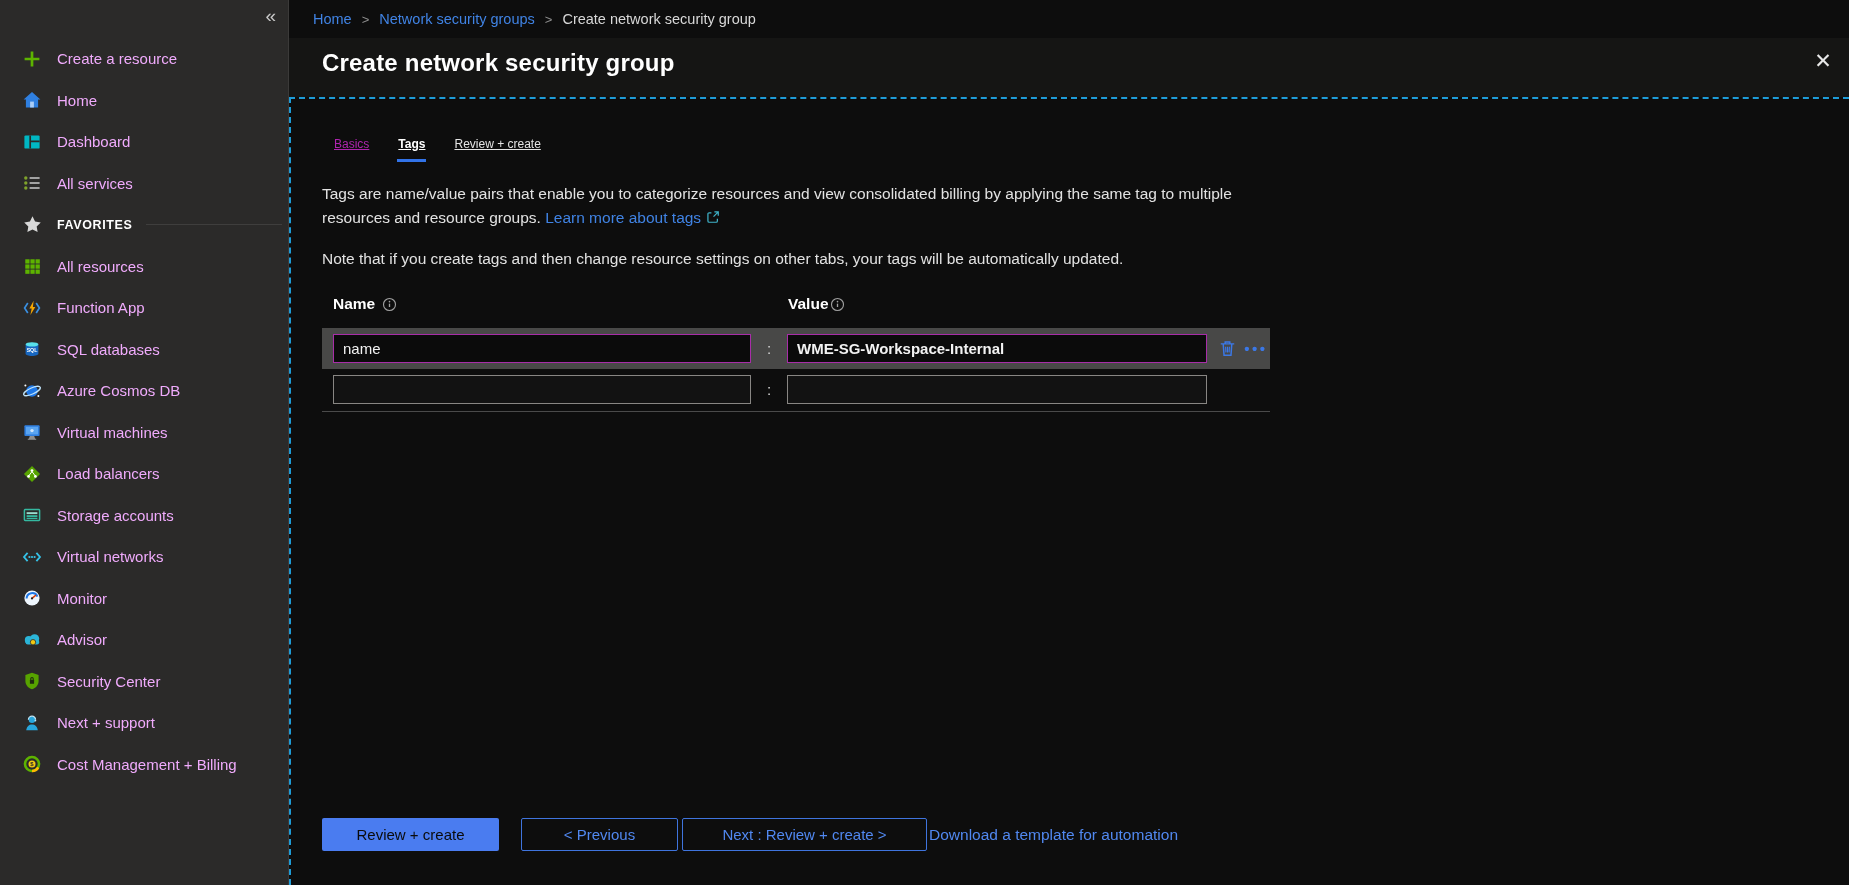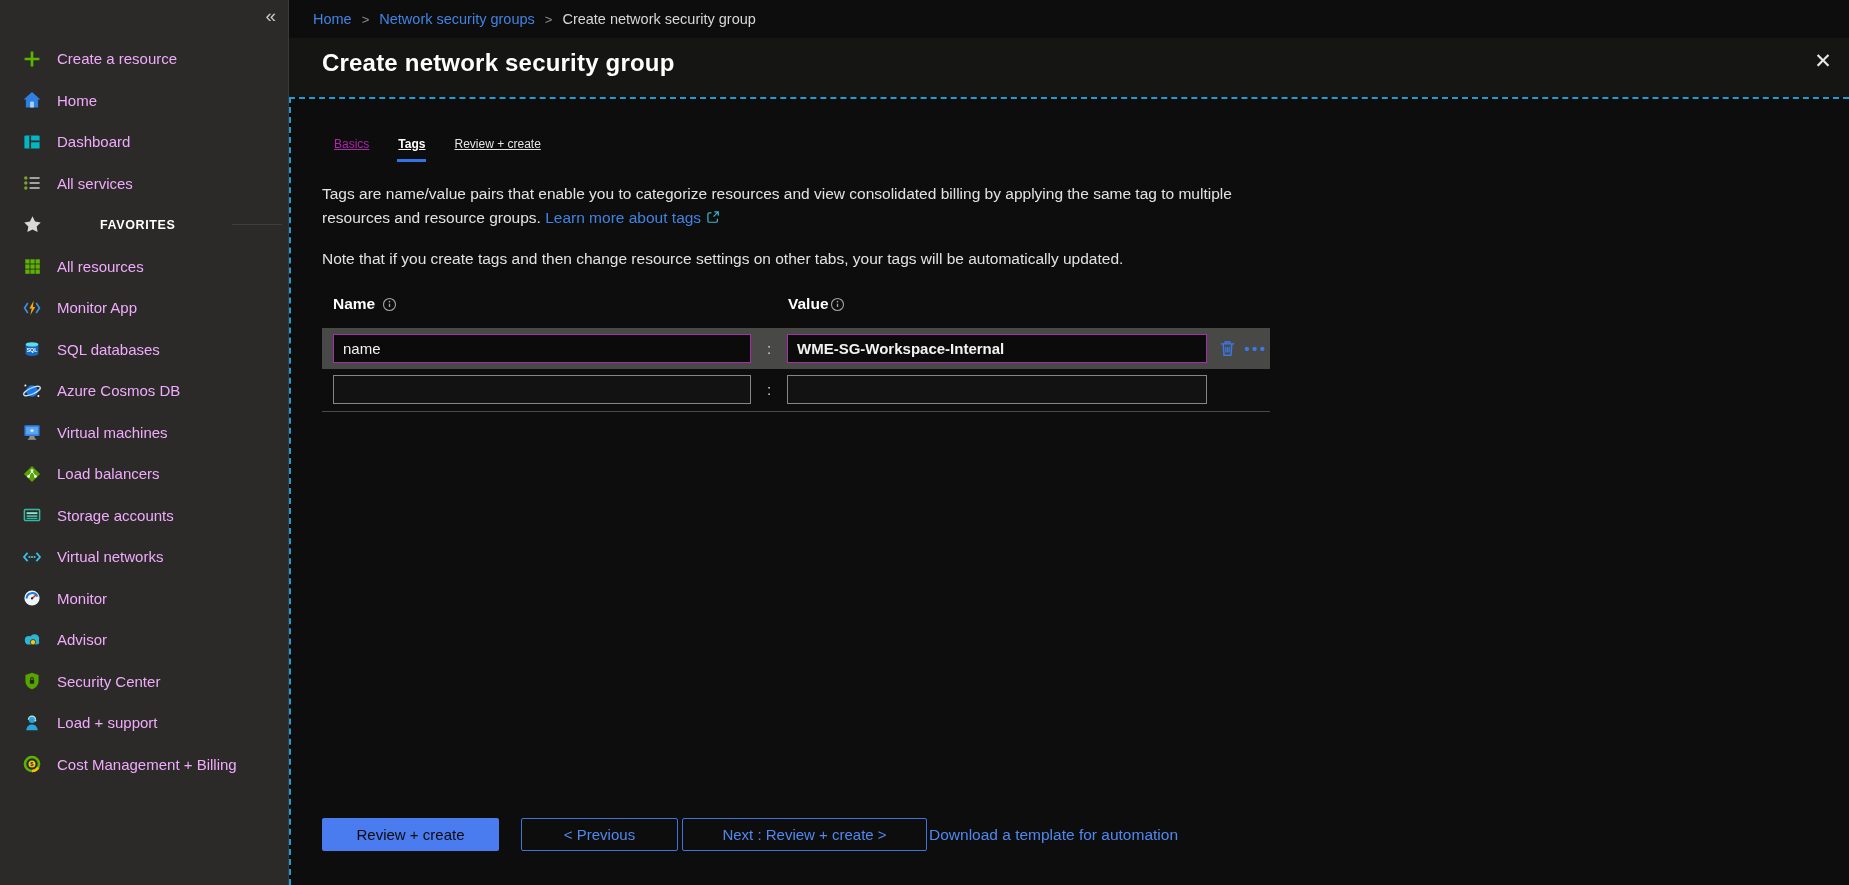--- a/index.html
+++ b/index.html
@@ -18,21 +18,21 @@
   .collapse-btn {
     position:absolute; top:6px; right:12px;
     color:#c8c8c8; font-size:19px; cursor:pointer; line-height:1;
   }
   .nav { position:absolute; top:38px; left:0; right:0; }
   .nav-item {
     height:41.5px; display:flex; align-items:center;
     padding-left:21px; cursor:pointer; color:#f0abfc; font-size:15px;
   }
   .nav-icon { width:22px; height:22px; display:flex; align-items:center; justify-content:center; margin-right:14px; flex:0 0 22px; }
-  .nav-item.section { color:#ffffff; font-size:12.5px; font-weight:bold; letter-spacing:.6px; cursor:default;gap:43px; }
+  .nav-item.section { color:#ffffff; font-size:12.5px; font-weight:bold; letter-spacing:.6px; cursor:default; }
   .nav-item.section::after { content:""; flex:1; height:1px; background:#3f3e3d; margin-left:14px; margin-right:6px; }
 
   
   .main { position:absolute; left:289px; top:0; right:0; bottom:0; background:#0d0d0d; }
 
   .breadcrumb-bar { height:38px; display:flex; align-items:center; padding-left:24px; font-size:14.5px; white-space:nowrap; }
   .bc-link { color:#4083e4; cursor:pointer; text-decoration:none; }
   .bc-sep { color:#8f8f8f; margin:0 10px; font-size:13px; }
   .bc-current { color:#d8d8d8; }
 
@@ -173,21 +173,21 @@
 
 
 
     <div class="nav-item">
       <span class="nav-icon">
           <svg width="20" height="20" viewBox="0 0 20 20">
             <path d="M5.8 5 2.6 10l3.2 5M14.2 5l3.2 5-3.2 5" stroke="#3a8fe0" stroke-width="1.7" fill="none"></path>
             <path d="M11.6 2.8 7.4 10.4h2.3L8.4 17l4.9-8.1h-2.4z" fill="#f8a800"></path>
           </svg>
         </span>
-      <span>Monitor App</span>
+      <span>Function App</span>
     </div>
 
     <div class="nav-item">
       <span class="nav-icon">
           <svg width="20" height="20" viewBox="0 0 20 20">
             <path d="M3.6 5.4v9.3c0 1.2 2.9 2.2 6.4 2.2s6.4-1 6.4-2.2V5.4z" fill="#1867c0"></path>
             <ellipse cx="10" cy="5.4" rx="6.4" ry="2.2" fill="#58e0ea"></ellipse>
             <text x="10" y="13.4" font-size="5.2" font-weight="bold" fill="#ffffff" text-anchor="middle" font-family="Liberation Sans, sans-serif">SQL</text>
           </svg>
         </span>
@@ -295,21 +295,21 @@
 
     <div class="nav-item">
       <span class="nav-icon">
           <svg width="20" height="20" viewBox="0 0 20 20">
             <circle cx="10" cy="6.8" r="3.3" fill="#28a6dc"></circle>
             <path d="M4.2 17.2c.5-3.7 2.9-5.7 5.8-5.7s5.3 2 5.8 5.7z" fill="#28a6dc"></path>
             <path d="M6.4 6.8a3.6 3.6 0 0 1 7.2 0" stroke="#bfe6f7" stroke-width="1.2" fill="none"></path>
             <circle cx="13.4" cy="7.6" r="0.9" fill="#bfe6f7"></circle>
           </svg>
         </span>
-      <span>Load + support</span>
+      <span>Next + support</span>
     </div>
 
     <div class="nav-item">
       <span class="nav-icon">
           <svg width="20" height="20" viewBox="0 0 20 20">
             <circle cx="10" cy="10" r="7" fill="none" stroke="#5db300" stroke-width="2.6"></circle>
             <path d="M10 17a7 7 0 0 0 6.2-3.7" fill="none" stroke="#ffb900" stroke-width="2.6"></path>
             <circle cx="10" cy="10" r="3.5" fill="#f2c811"></circle>
             <text x="10" y="12.2" font-size="6" font-weight="bold" fill="#2b2a29" text-anchor="middle" font-family="Liberation Sans, sans-serif">$</text>
           </svg>

